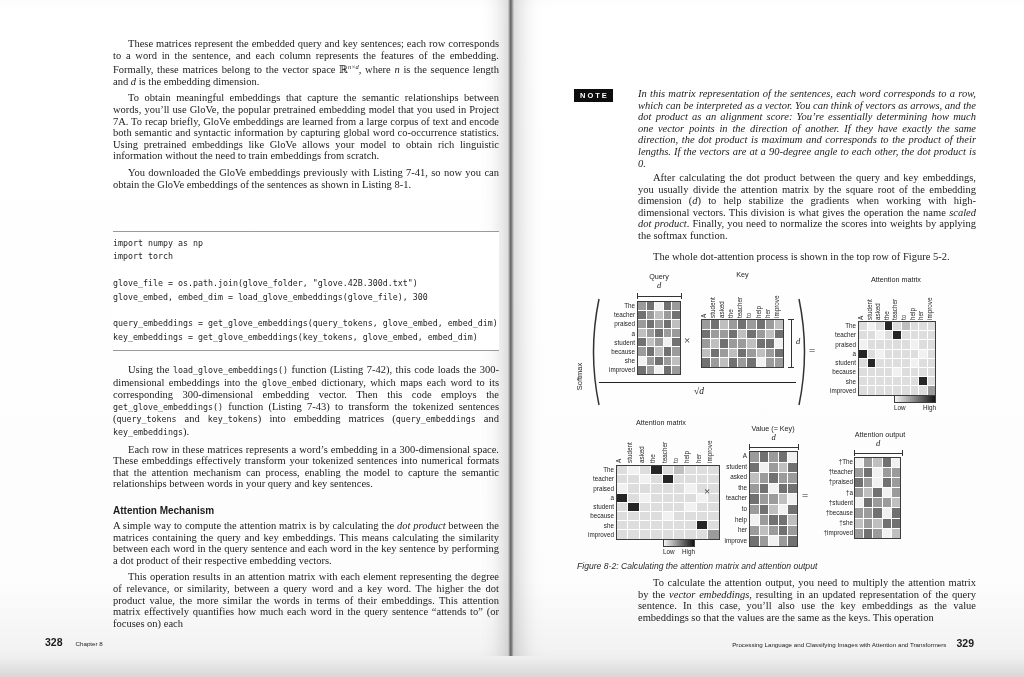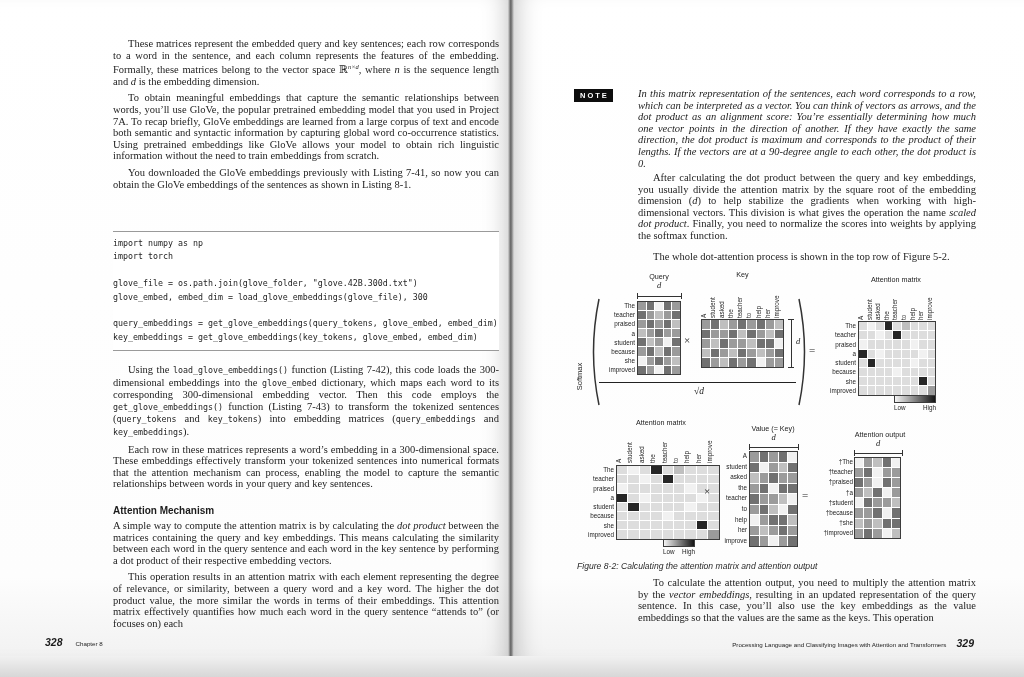--- a/index.html
+++ b/index.html
@@ -31,21 +31,21 @@
     border-top:1px solid #9a9a9a;border-bottom:1px solid #9a9a9a;
     font-family:"DejaVu Sans Mono","Liberation Mono",monospace;font-size:8.3px;line-height:13.4px;
     margin:0;padding:5px 0 6px 0;white-space:pre;}
   #lp-listing-caption{position:absolute;left:113px;top:350px;width:386px;
     font-family:"Liberation Sans",sans-serif;font-style:italic;font-size:8.6px;color:#2a2a2a;}
   #lp-block2{position:absolute;left:113px;top:364px;width:386px;}
   #lp-heading{position:absolute;left:113px;top:505px;width:386px;
     font-family:"Liberation Sans",sans-serif;font-weight:bold;font-size:10px;}
   #lp-block3{position:absolute;left:113px;top:520px;width:386px;}
   #lp-footer{position:absolute;left:45px;top:636px;display:flex;align-items:baseline;gap:13px;}
-  .folio{font-family:"Liberation Sans",sans-serif;font-weight:bold;font-size:10.5px;font-style:italic;}
+  .folio{font-family:"Liberation Sans",sans-serif;font-weight:bold;font-size:10.5px;}
   .running{font-family:"Liberation Sans",sans-serif;font-size:6.2px;color:#222;}
 
   
   #rp-p8{position:absolute;left:125px;top:38px;width:338px;}
   #rp-note{position:absolute;left:125px;top:88px;width:338px;}
   #rp-note .para{font-style:italic;}
   #note-label{position:absolute;left:-64px;top:1px;background:#0d0d0d;color:#fff;
     font-family:"Liberation Sans",sans-serif;font-weight:bold;font-size:7.5px;letter-spacing:2px;
     padding:2px 4px 2px 6px;}
   #rp-p9{position:absolute;left:125px;top:172px;width:338px;}

